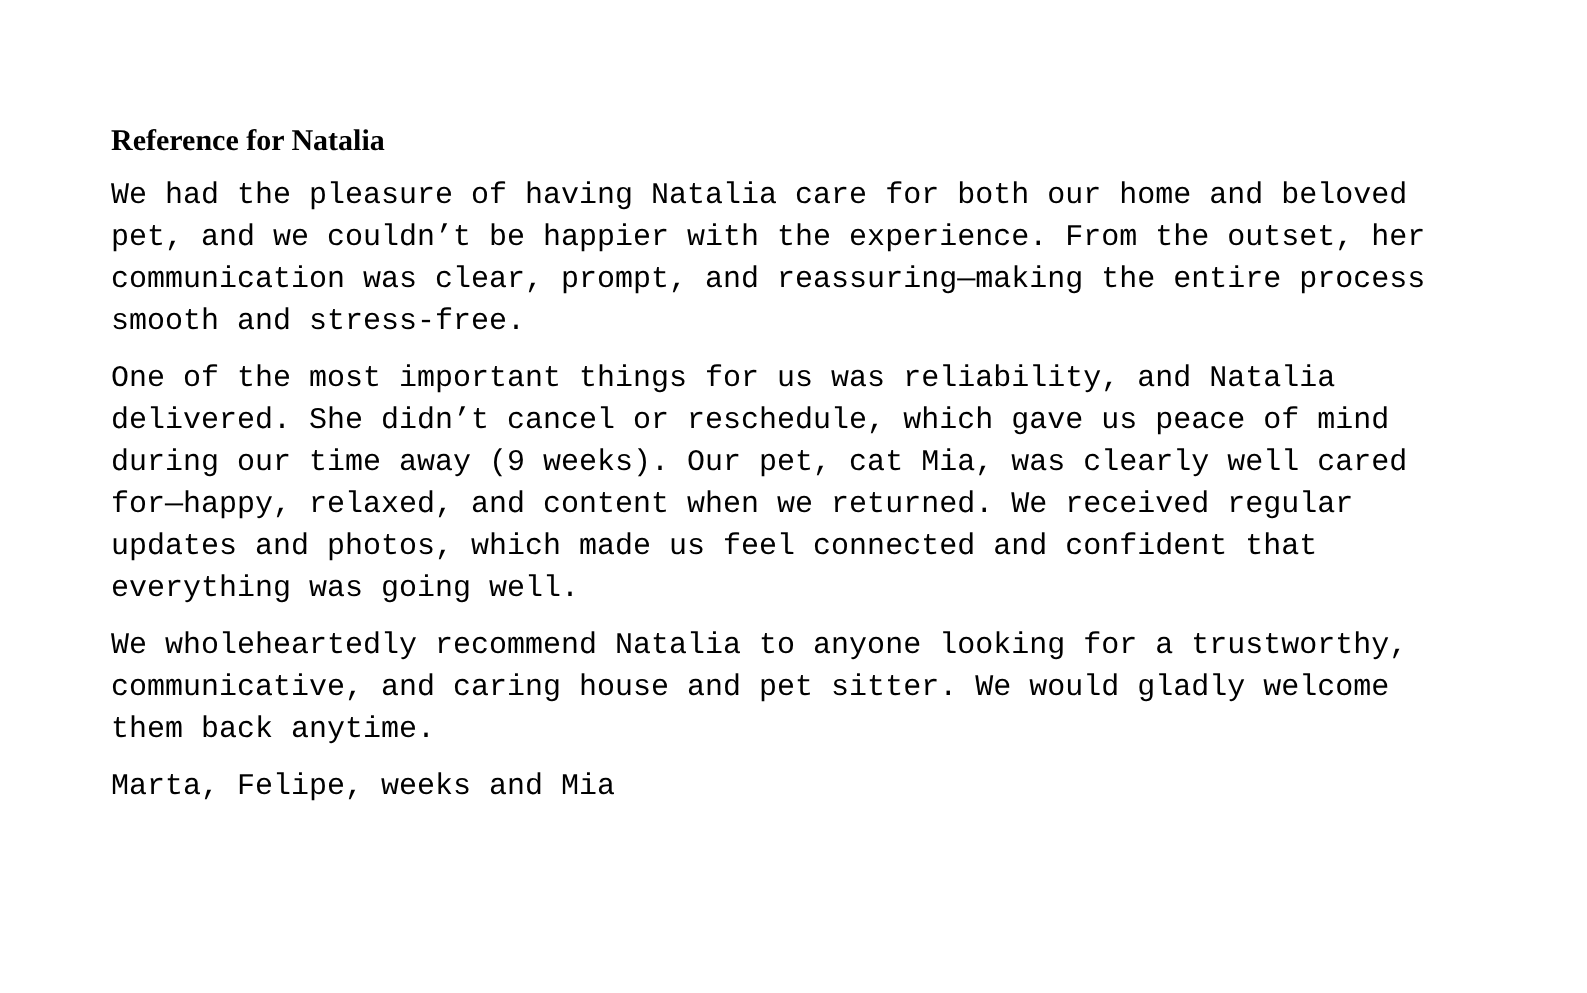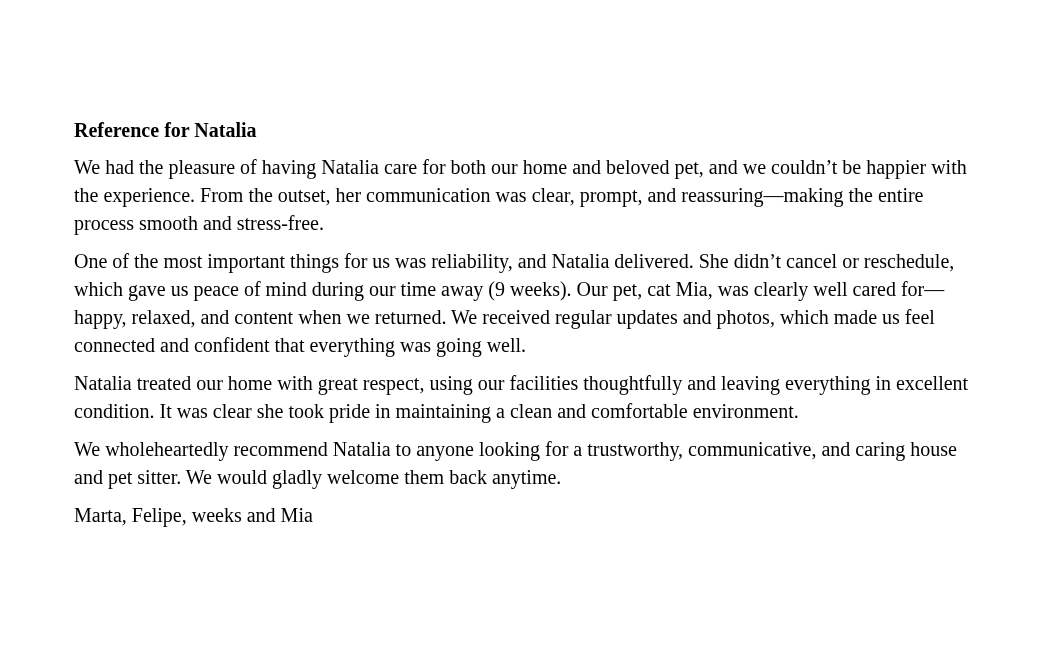--- a/index.html
+++ b/index.html
@@ -7,46 +7,46 @@
     width: 1058px;
     height: 662px;
     background: #ffffff;
     font-family: "Liberation Serif", "DejaVu Serif", serif;
     color: #000000;
     overflow: hidden;
   }
   .page {
     width: 1058px;
     height: 662px;
-    padding: 116px 0 0 74px;
+    padding: 80px 0 0 74px;
   }
   .doc {
     width: 895px;
   }
   .doc-title {
     font-size: 20px;
     line-height: 28px;
     font-weight: bold;
     margin: 0 0 9px 0;
   }
   .doc p {
     font-size: 20px;
     line-height: 28px;
     font-weight: normal;
     margin: 0 0 10px 0;
+    font-family: Liberation Mono, monospace;
   }
   .doc p.signature {
     margin-bottom: 0;
   }
 </style>
 </head>
 <body>
 
 <div class="page">
   <div class="doc">
     <div class="doc-title">Reference for Natalia</div>
     <p>We had the pleasure of having Natalia care for both our home and beloved pet, and we couldn’t be happier with the experience. From the outset, her communication was clear, prompt, and reassuring—making the entire process smooth and stress-free.</p>
     <p>One of the most important things for us was reliability, and Natalia delivered. She didn’t cancel or reschedule, which gave us peace of mind during our time away (9 weeks). Our pet, cat Mia, was clearly well cared for—happy, relaxed, and content when we returned. We received regular updates and photos, which made us feel connected and confident that everything was going well.</p>
-    <p>Natalia treated our home with great respect, using our facilities thoughtfully and leaving everything in excellent condition. It was clear she took pride in maintaining a clean and comfortable environment.</p>
     <p>We wholeheartedly recommend Natalia to anyone looking for a trustworthy, communicative, and caring house and pet sitter. We would gladly welcome them back anytime.</p>
     <p class="signature">Marta, Felipe, weeks and Mia</p>
   </div>
 </div>
 
 </body></html>

